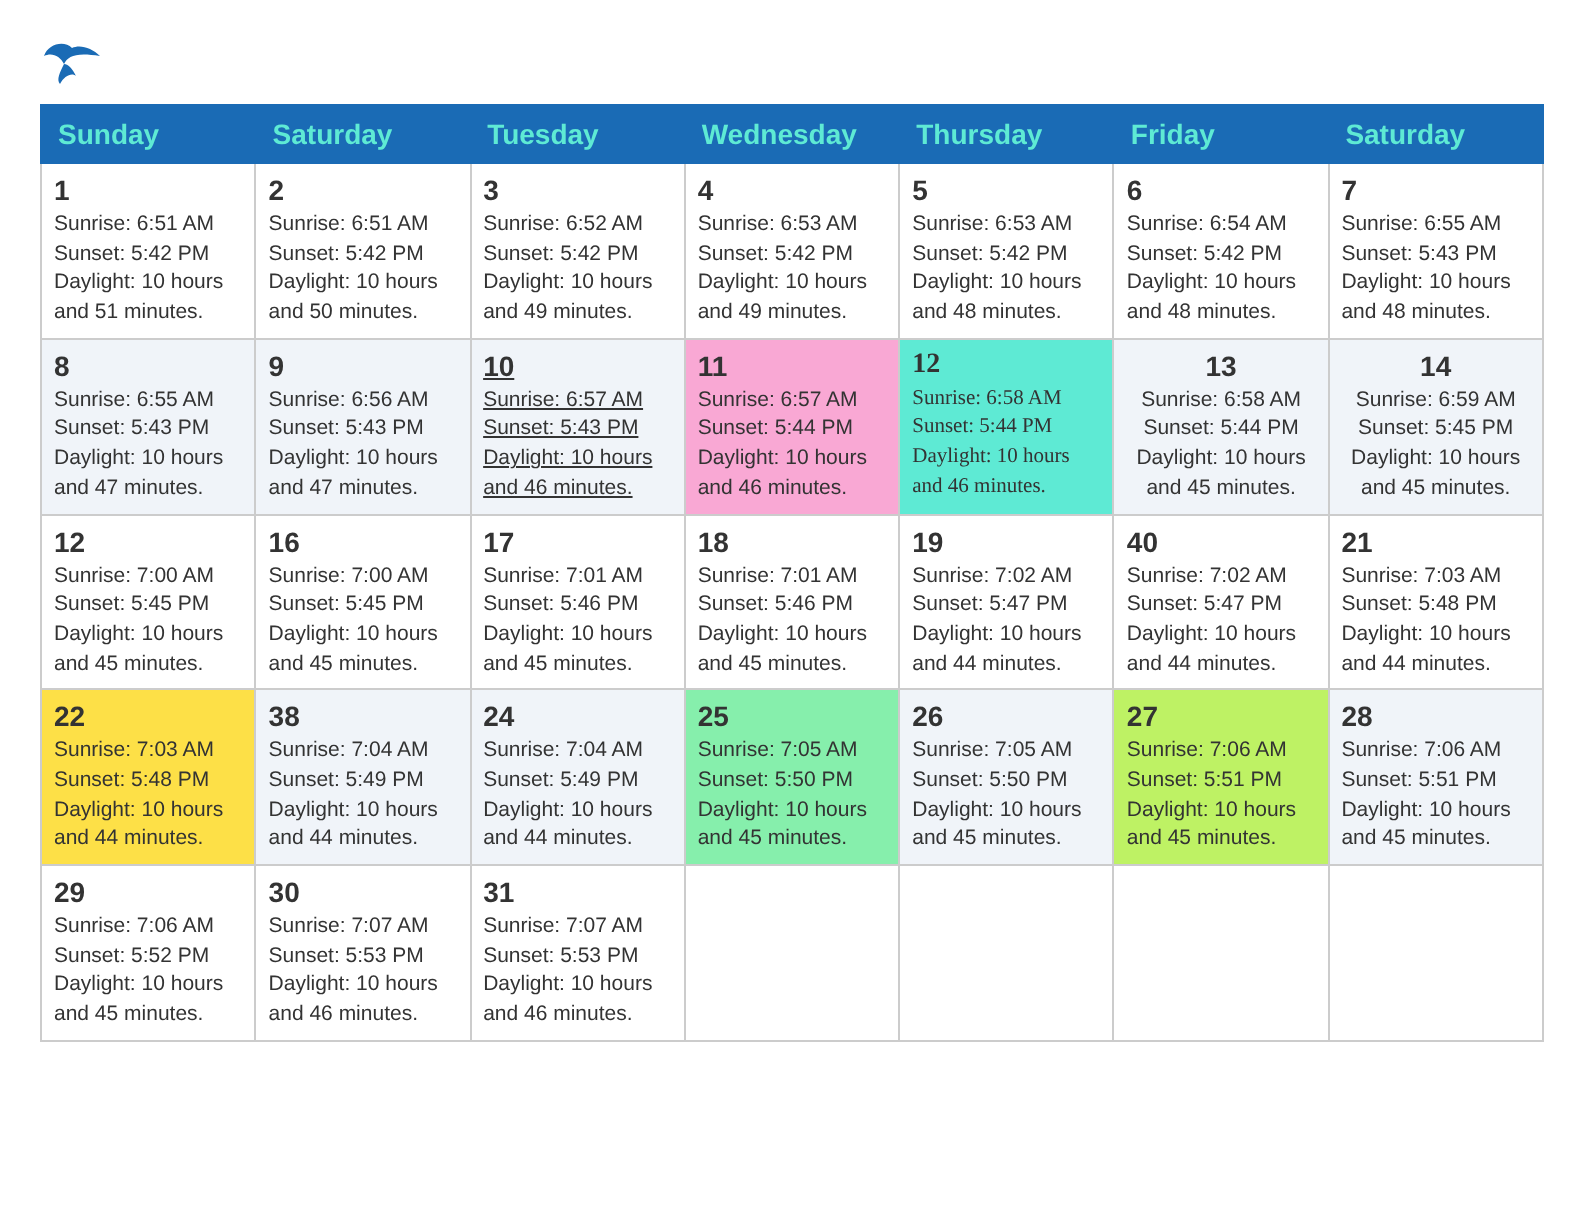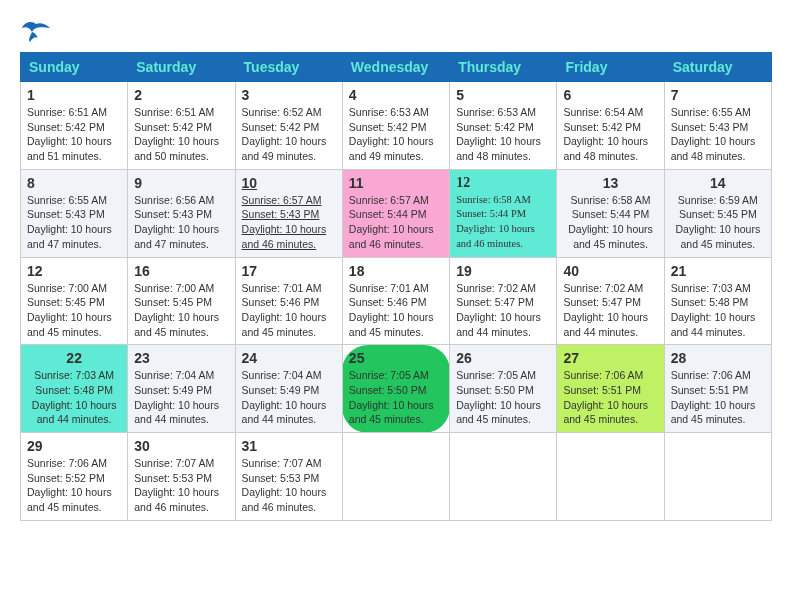--- a/index.html
+++ b/index.html
@@ -206,33 +206,33 @@
         <td>
           <span class="day-number">40</span>
           <div class="day-info">Sunrise: 7:02 AM<br>Sunset: 5:47 PM<br>Daylight: 10 hours<br>and 44 minutes.</div>
         </td>
         <td>
           <span class="day-number">21</span>
           <div class="day-info">Sunrise: 7:03 AM<br>Sunset: 5:48 PM<br>Daylight: 10 hours<br>and 44 minutes.</div>
         </td>
       </tr>
       <tr>
-        <td style="background-color: #5eead4; text-align: center;">
+        <td style="background-color: #fde047;">
           <span class="day-number">22</span>
           <div class="day-info">Sunrise: 7:03 AM<br>Sunset: 5:48 PM<br>Daylight: 10 hours<br>and 44 minutes.</div>
         </td>
         <td style="background-color: rgb(240, 244, 249);">
-          <span class="day-number">23</span>
+          <span class="day-number">38</span>
           <div class="day-info">Sunrise: 7:04 AM<br>Sunset: 5:49 PM<br>Daylight: 10 hours<br>and 44 minutes.</div>
         </td>
         <td style="background-color: rgb(240, 244, 249);">
           <span class="day-number">24</span>
           <div class="day-info">Sunrise: 7:04 AM<br>Sunset: 5:49 PM<br>Daylight: 10 hours<br>and 44 minutes.</div>
         </td>
-        <td style="background-color: #22c55e; border-radius: 26px;">
+        <td style="background-color: #86efac;">
           <span class="day-number">25</span>
           <div class="day-info">Sunrise: 7:05 AM<br>Sunset: 5:50 PM<br>Daylight: 10 hours<br>and 45 minutes.</div>
         </td>
         <td style="background-color: rgb(240, 244, 249);">
           <span class="day-number">26</span>
           <div class="day-info">Sunrise: 7:05 AM<br>Sunset: 5:50 PM<br>Daylight: 10 hours<br>and 45 minutes.</div>
         </td>
         <td style="background-color: #bef264;">
           <span class="day-number">27</span>
           <div class="day-info">Sunrise: 7:06 AM<br>Sunset: 5:51 PM<br>Daylight: 10 hours<br>and 45 minutes.</div>

